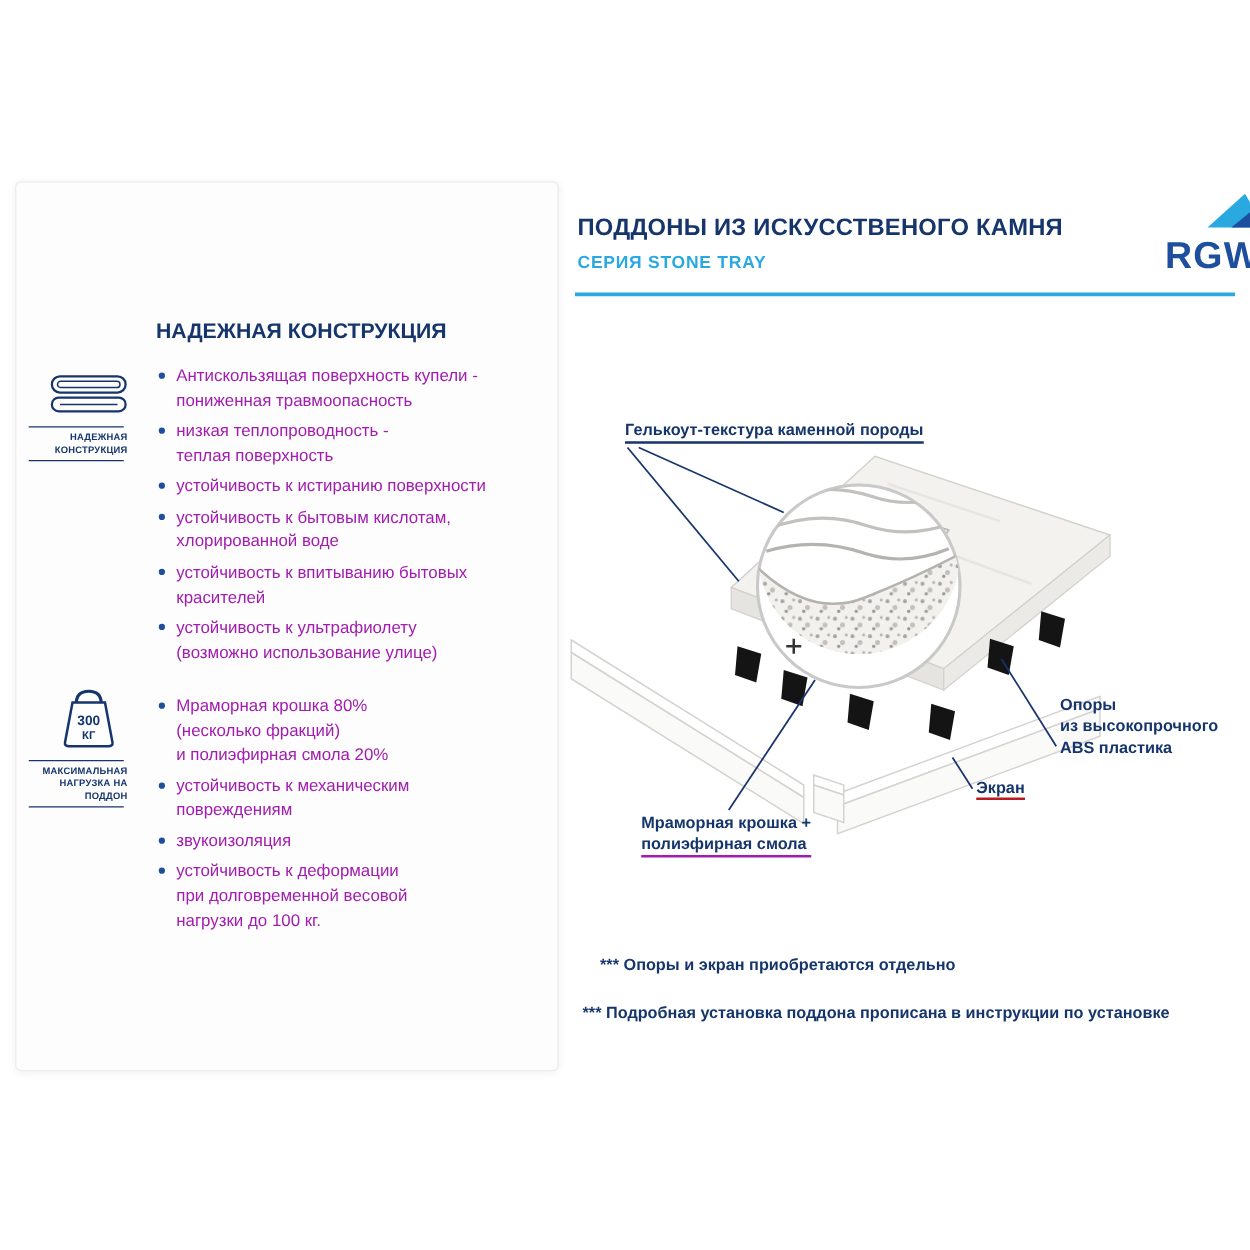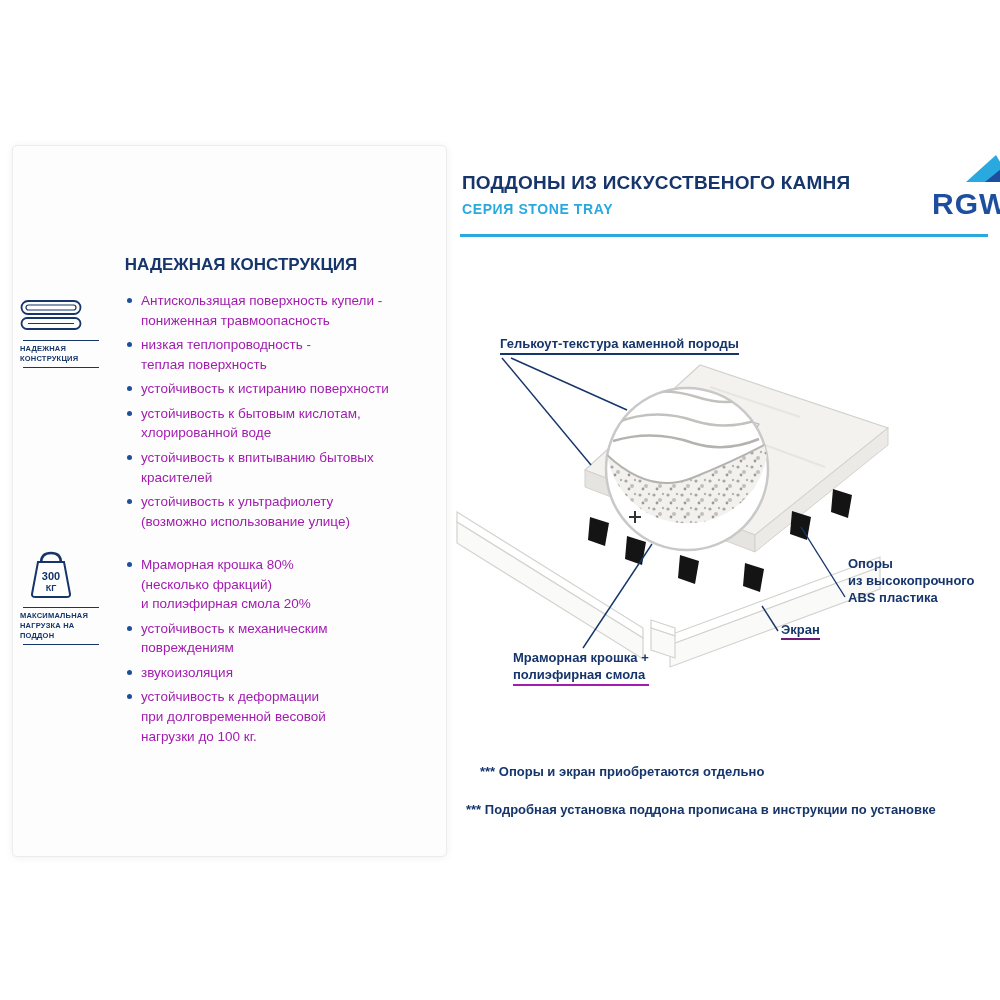--- a/index.html
+++ b/index.html
@@ -6,21 +6,21 @@
   body { width:1000px; height:1000px; position:relative; font-family:"Liberation Sans", sans-serif; overflow:hidden; }
 
   .abs { position:absolute; }
 
   
   .left-card { left:12px; top:145px; width:433px; height:710px; background:#fdfdfd;
                border:1px solid #ececec; border-radius:5px; box-shadow:0 1px 8px rgba(0,0,0,0.06); }
   .panel-title { left:110px; top:255px; width:262px; text-align:center; font-size:17px;
                  font-weight:bold; color:#15356b; }
 
-  .icon-block { width:82px; text-align:left; }
+  .icon-block { width:82px; text-align:right; }
   .icon-block .cap-rule { border-top:1px solid #15356b; margin:3px 3px; height:0; }
   .icon-cap { font-size:7.5px; font-weight:bold; color:#15356b; white-space:pre-line; line-height:1.35; letter-spacing:0.2px; }
   .icon-block1 { left:20px; top:297px; }
   .icon-block2 { left:20px; top:550px; }
 
   .bullet-group { width:304px; }
   .group1 { left:127px; top:291px; }
   .group2 { left:127px; top:555px; }
   .bullet { display:flex; margin-bottom:5px; }
   .dot { width:5px; height:5px; border-radius:50%; background:#1d4f9c; margin:7px 9px 0 0; flex:none; }
@@ -30,21 +30,21 @@
   .hdr-title { left:462px; top:172px; font-size:19px; font-weight:bold; color:#15356b; letter-spacing:0.2px; }
   .hdr-sub   { left:462px; top:201px; font-size:14px; font-weight:bold; color:#29a9e0; letter-spacing:0.6px; }
   .hdr-rule  { left:460px; top:234px; width:528px; height:3px; background:#29a9e0; }
   .logo { left:898px; top:150px; width:94px; height:72px;margin-left:32px; }
 
   
   .diagram-svg { left:455px; top:295px; }
   .lbl { position:absolute; font-size:13px; font-weight:bold; color:#15356b; }
   .lbl-gelcoat  { left:500px; top:336px; border-bottom:2px solid #15356b; padding-bottom:2px; }
   .lbl-supports { left:848px; top:556px; white-space:pre-line; line-height:1.3; }
-  .lbl-screen   { left:781px; top:622px; border-bottom:2px solid #701a75; padding-bottom:1px; }
+  .lbl-screen   { left:781px; top:622px; border-bottom:2px solid #b91c1c; padding-bottom:1px; }
   .lbl-marble   { left:513px; top:650px; white-space:pre-line; line-height:1.3; border-bottom:2px solid #a21caf; padding-bottom:0; }
 
   .footnote { position:absolute; font-size:13px; font-weight:bold; color:#15356b; }
   .fn1 { left:480px; top:764px; }
   .fn2 { left:466px; top:802px;text-align:center; }
 </style>
 </head>
 <body>
 
 <div class="abs left-card"></div>

